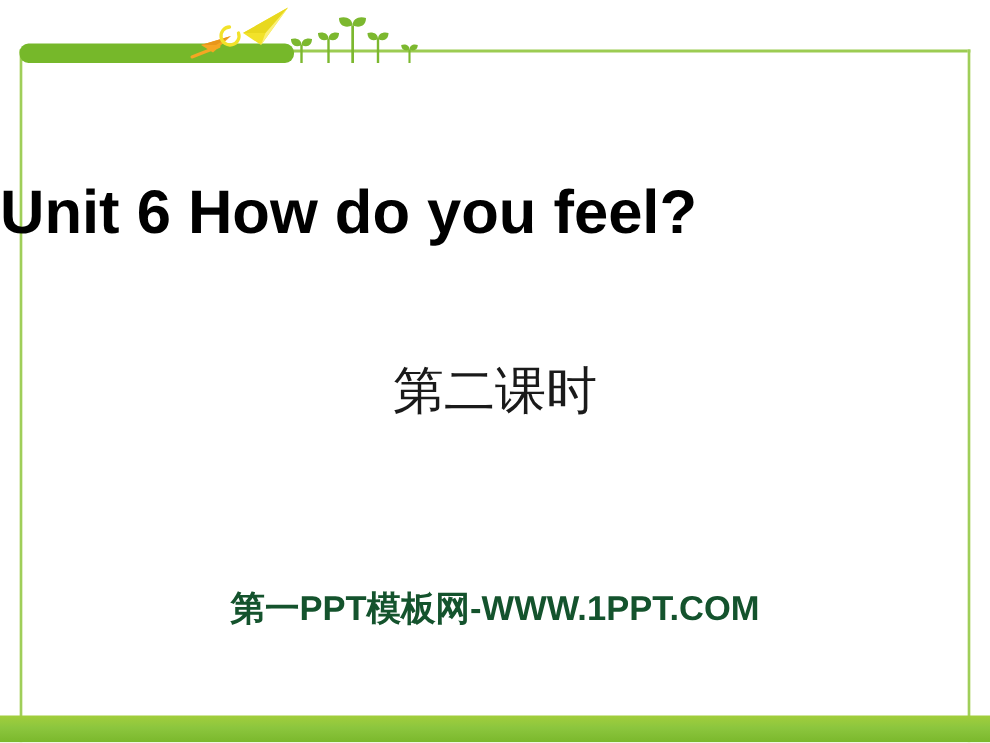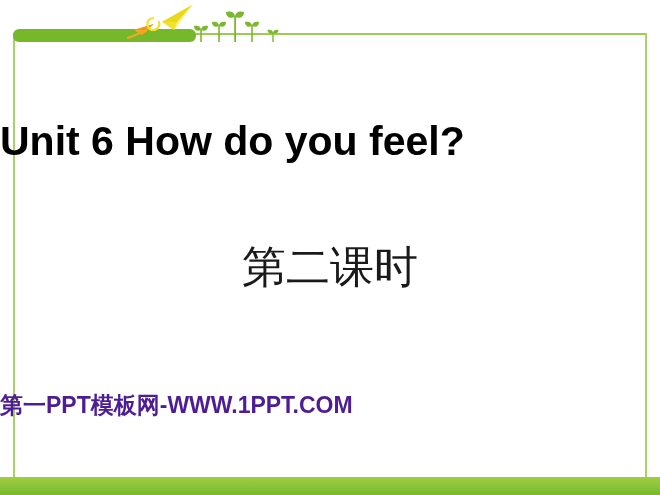--- a/index.html
+++ b/index.html
@@ -88,32 +88,33 @@
     letter-spacing: 0px;
     white-space: nowrap;
   }
   .subtitle {
     position: absolute;
     left: 0;
     top: 238px;
     width: 660px;
     text-align: center;
     font-family: "Liberation Serif", "DejaVu Serif", serif;
-    font-size: 44px;
+    font-size: 34px;
     color: #1a1a1a;
     white-space: nowrap;
   }
   .watermark {
     position: absolute;
     left: 0;
     top: 390px;
     width: 660px;
+    text-align: center;
     font-size: 23px;
     font-weight: bold;
-    color: #4c1d95;
+    color: #14532d;
     white-space: nowrap;
   }
 </style>
 </head>
 <body>
 
 <div id="slide">
 
   <div class="frame-line-top"></div>
   <div class="frame-line-left"></div>

